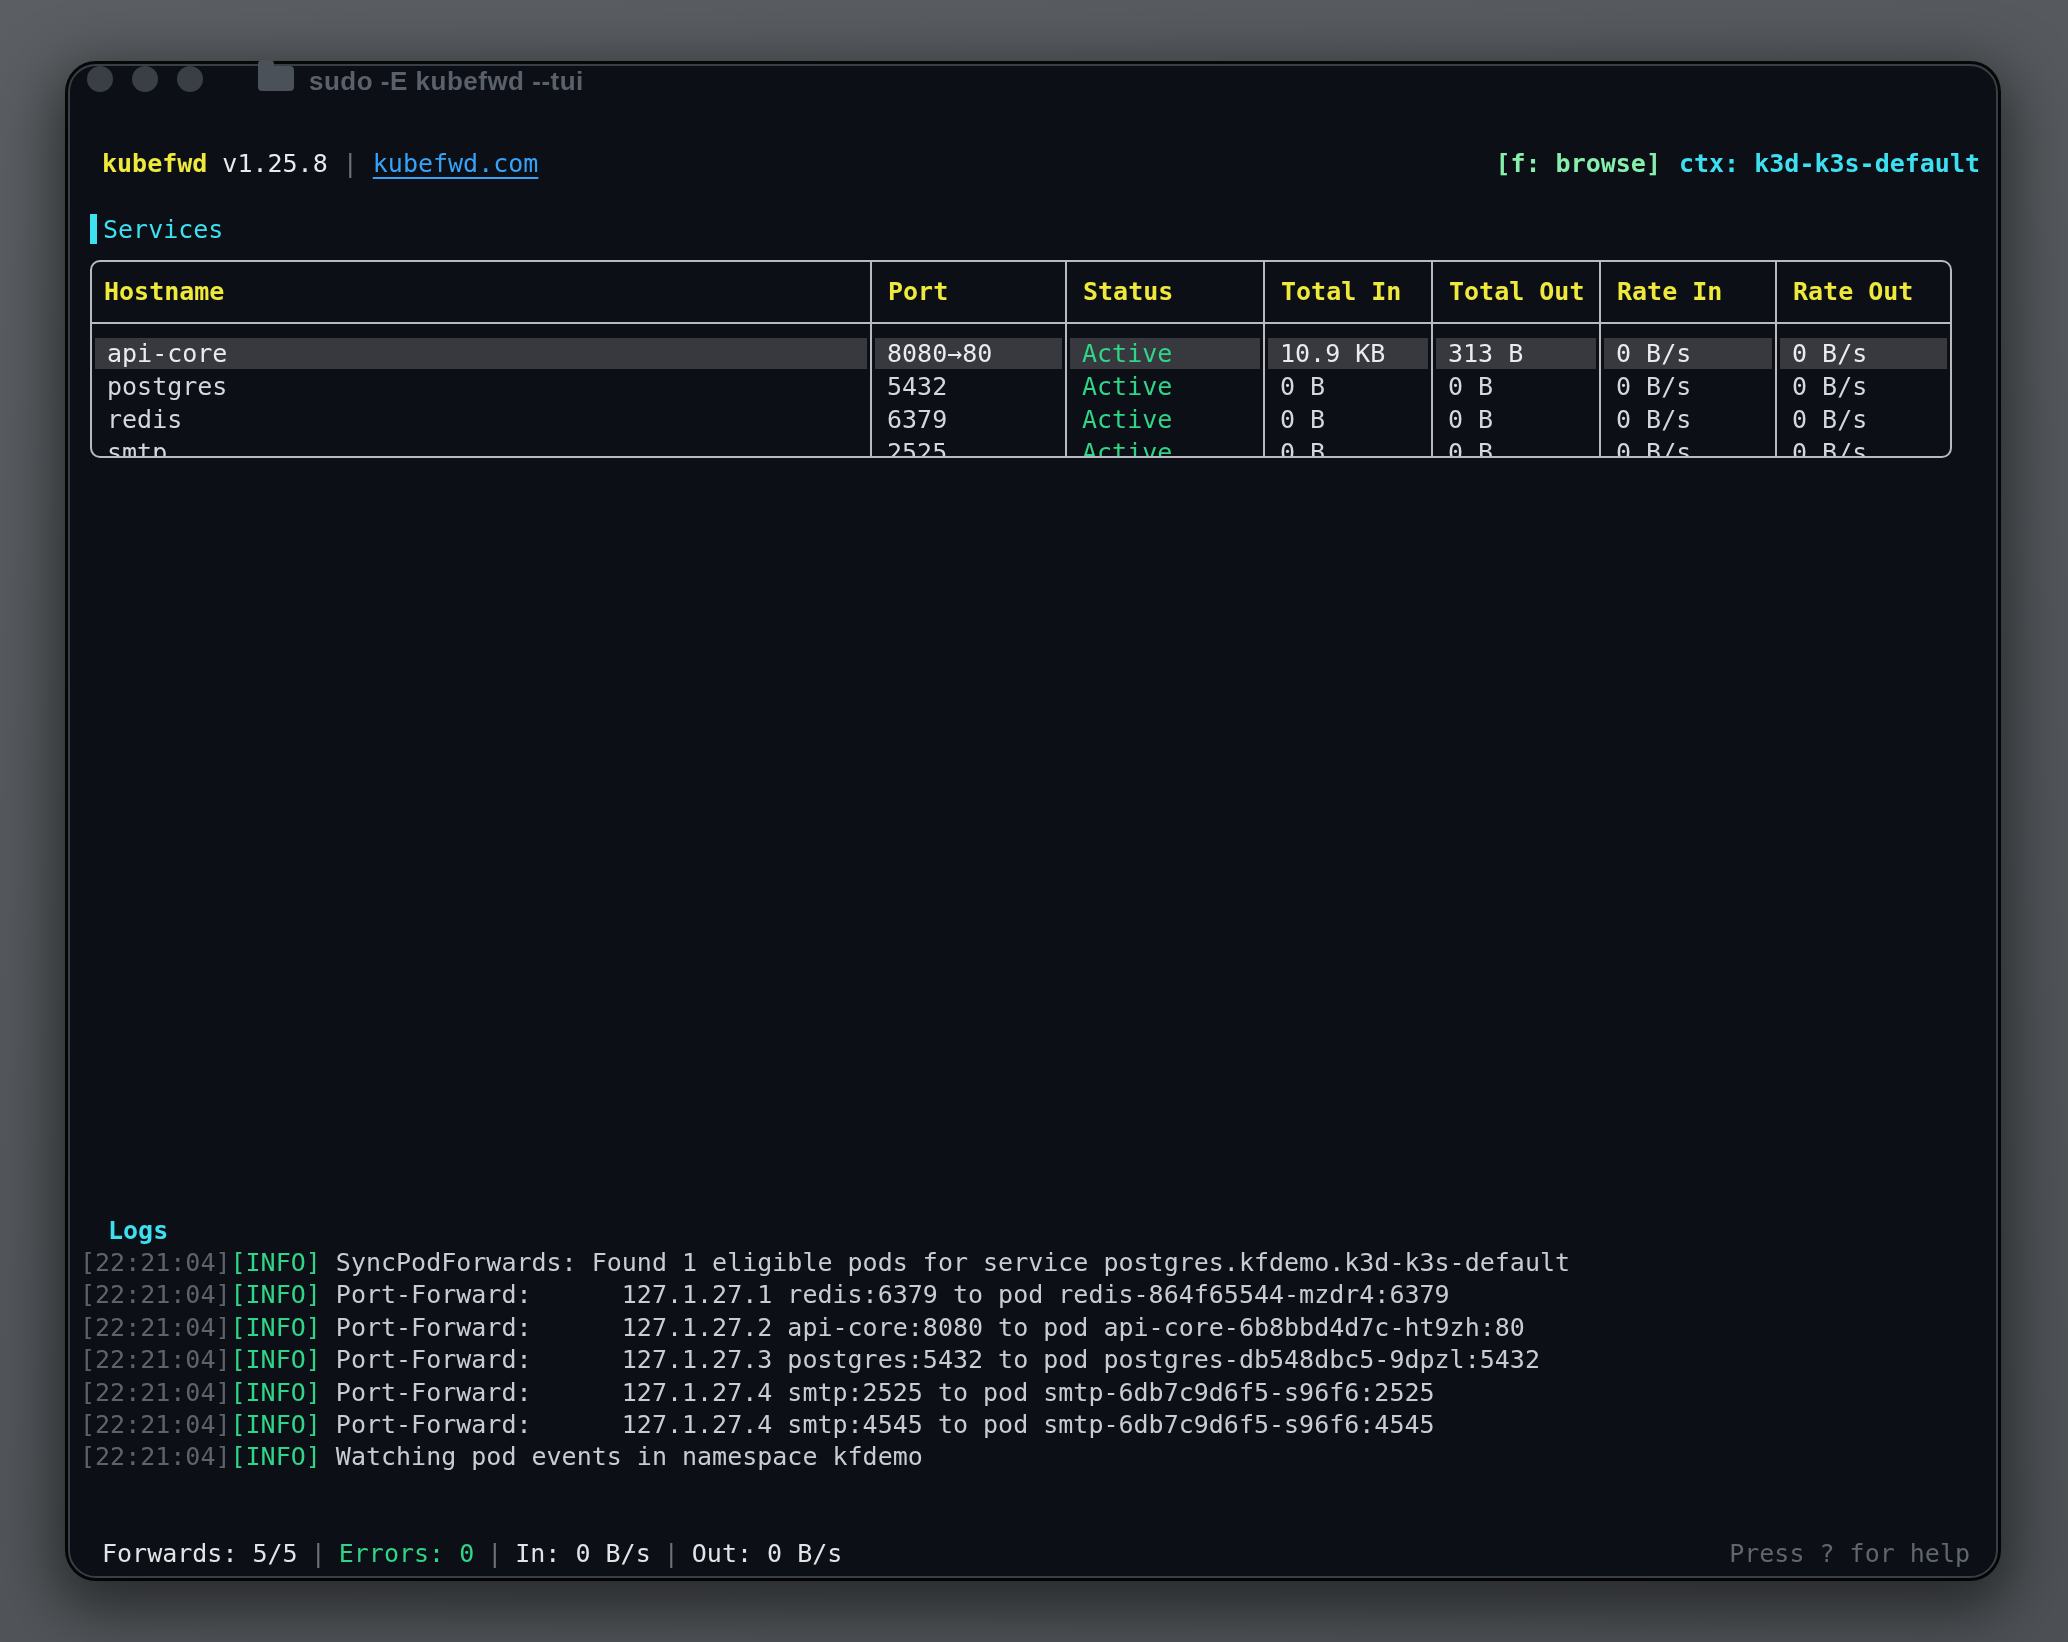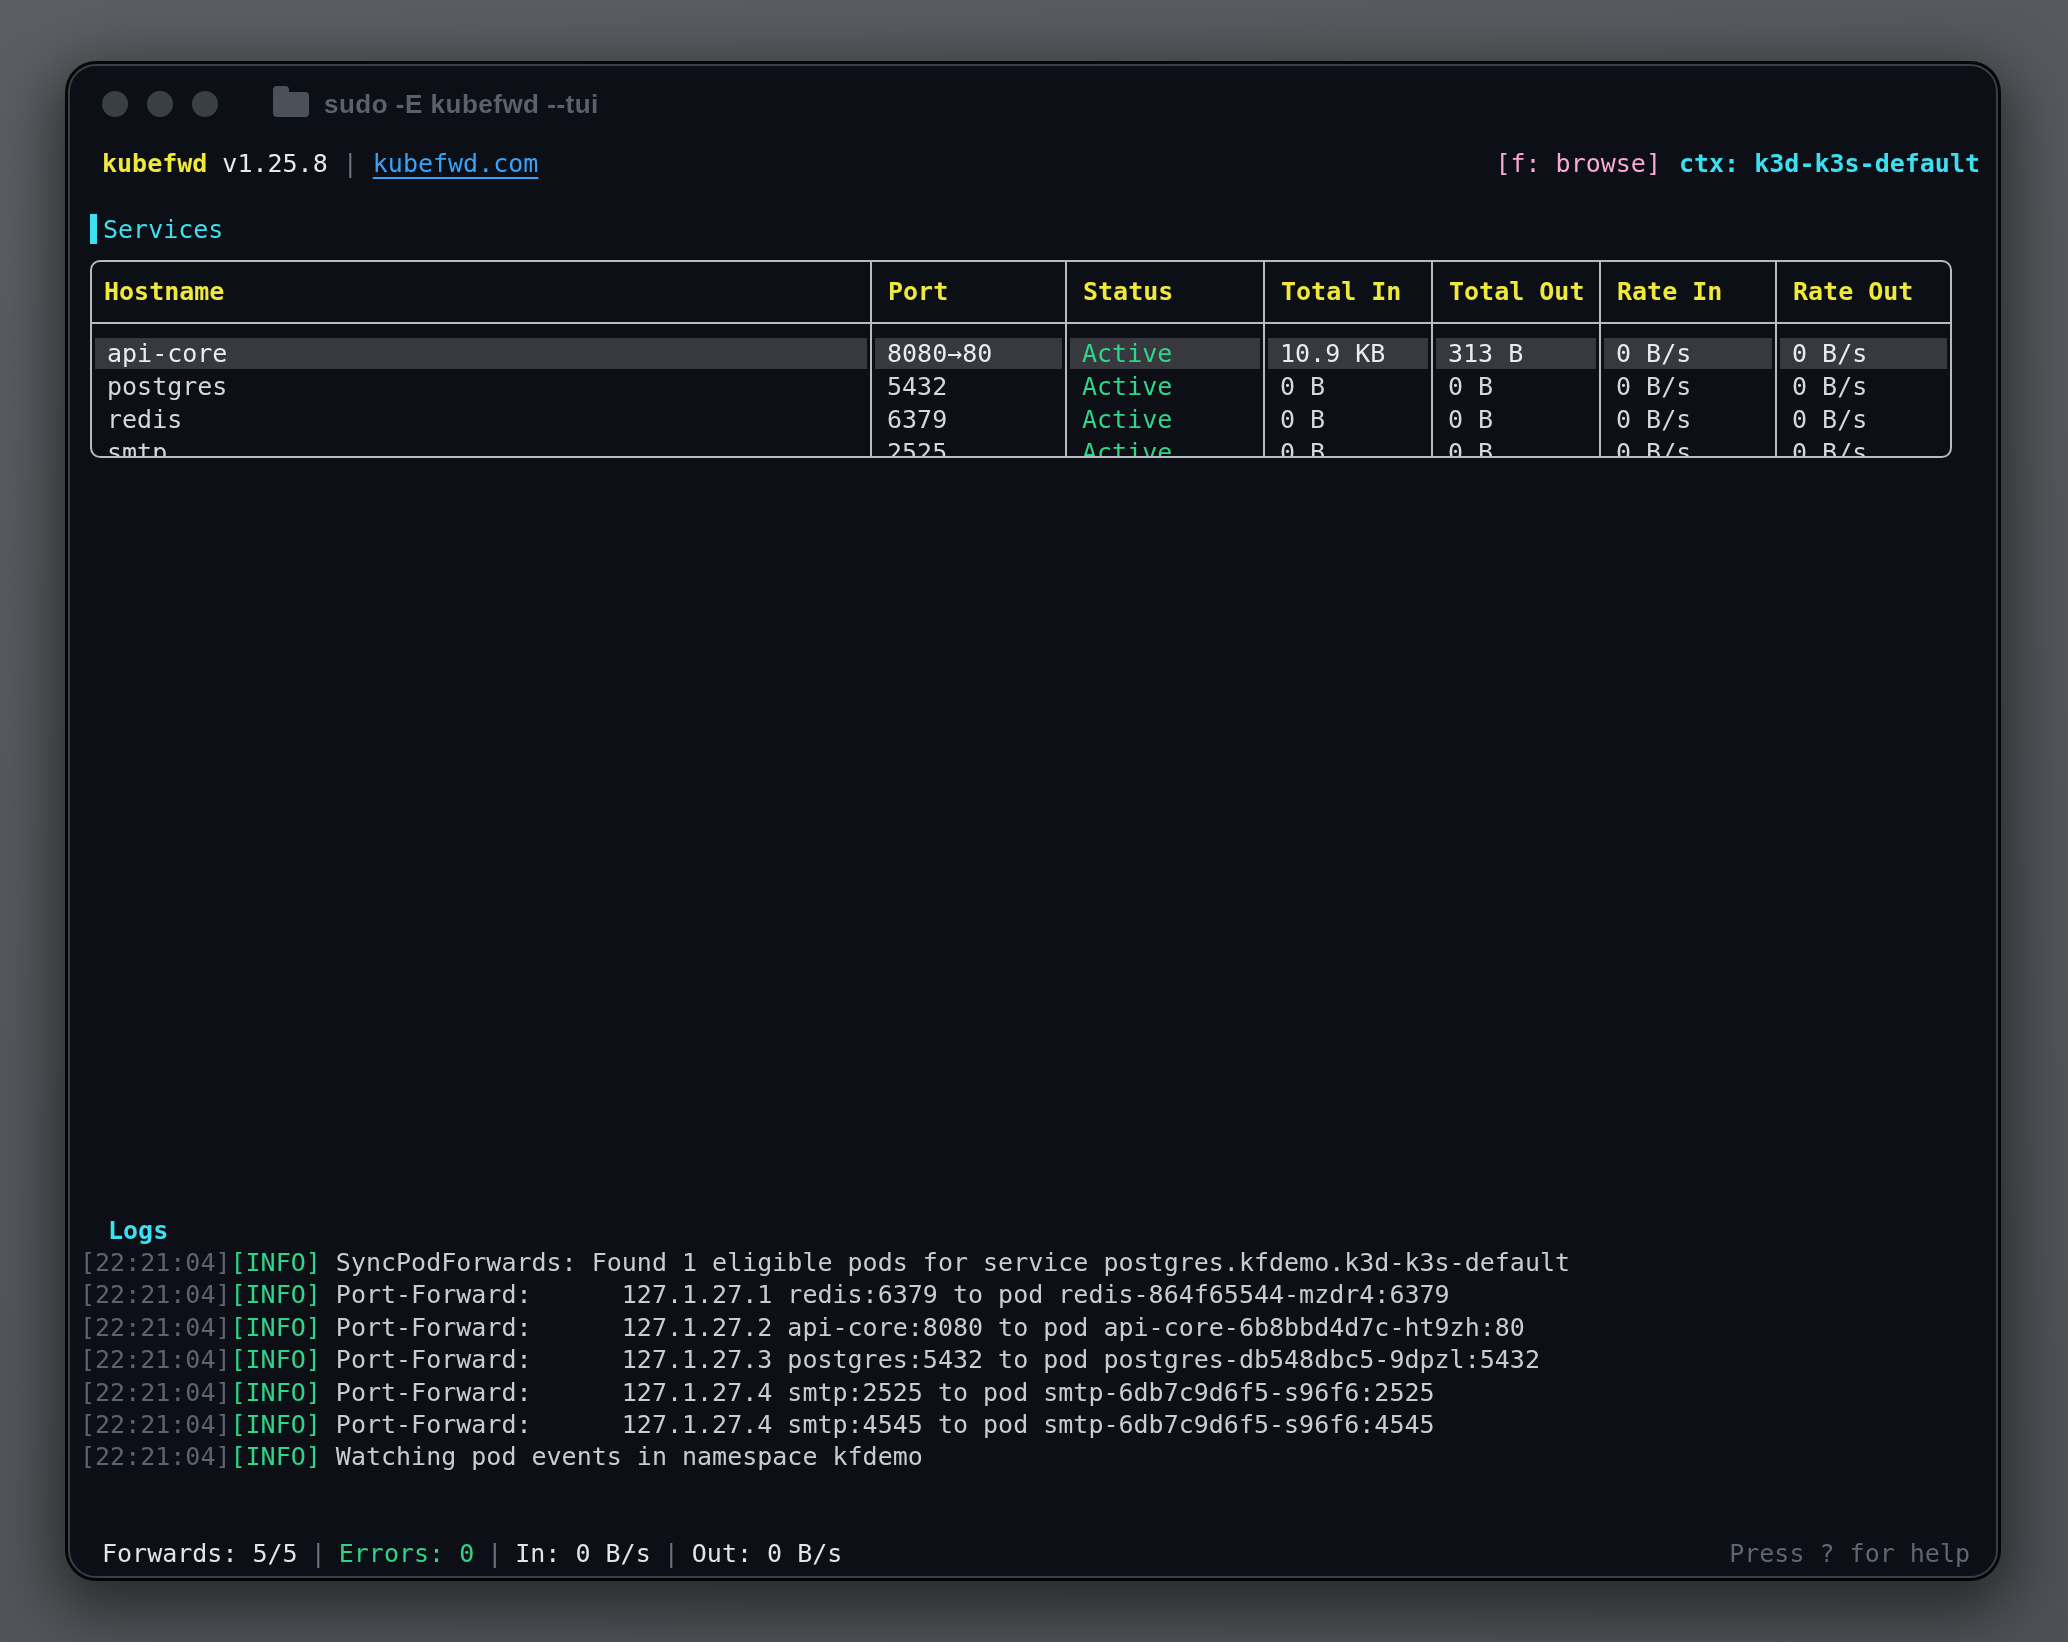--- a/index.html
+++ b/index.html
@@ -10,33 +10,33 @@
     overflow:hidden; position:relative;
   }
   .window {
     position:absolute; left:68px; top:64px; width:1930px; height:1514px;
     background:#0c0f15;
     border:2px solid #3a3f47;
     border-radius:28px;
     box-shadow: 0 0 0 3px rgba(0,0,0,.9), 0 18px 60px 14px rgba(0,0,0,.5);
   }
   
-  .titlebar { position:absolute; top:0; left:0; right:0; height:76px; display:flex; align-items:center; padding-left:32px; }
+  .titlebar { position:absolute; top:0; left:0; right:0; height:76px; display:flex; align-items:flex-start; padding-left:17px; }
   .dot { width:26px; height:26px; border-radius:50%; background:#3a3f46; margin-right:19px; }
   .folder { position:relative; width:36px; height:25px; background:#4b5158; border-radius:4px; margin-left:36px; }
   .folder::before { content:""; position:absolute; top:-6px; left:0; width:16px; height:9px; background:#4b5158; border-radius:4px 4px 0 0; }
   .win-title { margin-left:15px; color:#5a616b; font:700 26px "Liberation Sans", sans-serif; letter-spacing:.5px; }
   
   .app-header { position:absolute; top:78px; left:0; right:0; padding:0 16px 0 32px; height:40px; line-height:40px;
     display:flex; justify-content:space-between; font-size:25px; white-space:pre;gap:8px; }
   .brand { color:#efe93c; font-weight:700; }
   .version { color:#e8eaed; margin-left:15px; }
   .pipe { color:#6b727b; margin:0 15px; }
   .link { color:#36a3f8; text-decoration:underline; text-underline-offset:5px; cursor:pointer; }
-  .browse-hint { color:#f9a8d4; }
+  .browse-hint { color:#86efac;font-weight:bold; }
   .ctx { color:#3ce0f0; font-weight:700; margin-left:18px; }
   
   .services-label { position:absolute; top:146px; left:20px; height:34px; display:flex; align-items:center; }
   .services-bar { width:7px; height:30px; background:#3ce0f0; margin-right:6px; }
   .services-text { color:#3ce0f0; font-weight:400; font-size:25px; }
   
   .tbl { position:absolute; top:194px; left:20px; width:1862px; height:198px;
     border:2px solid #b6bbc1; border-radius:10px; overflow:hidden; font-size:25px;
     --cols: 778px 195px 198px 168px 168px 176px 1fr; }
   .t-head { display:grid; grid-template-columns:var(--cols); height:62px; border-bottom:2px solid #b6bbc1; }

